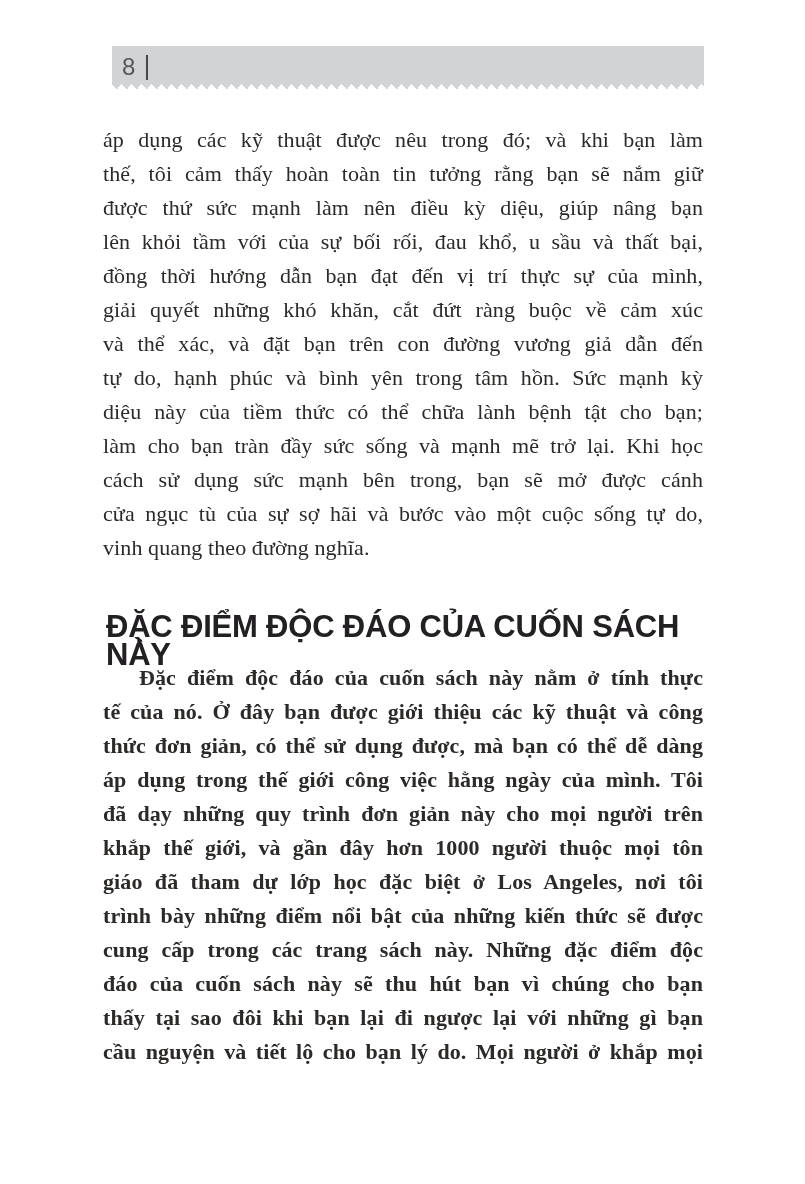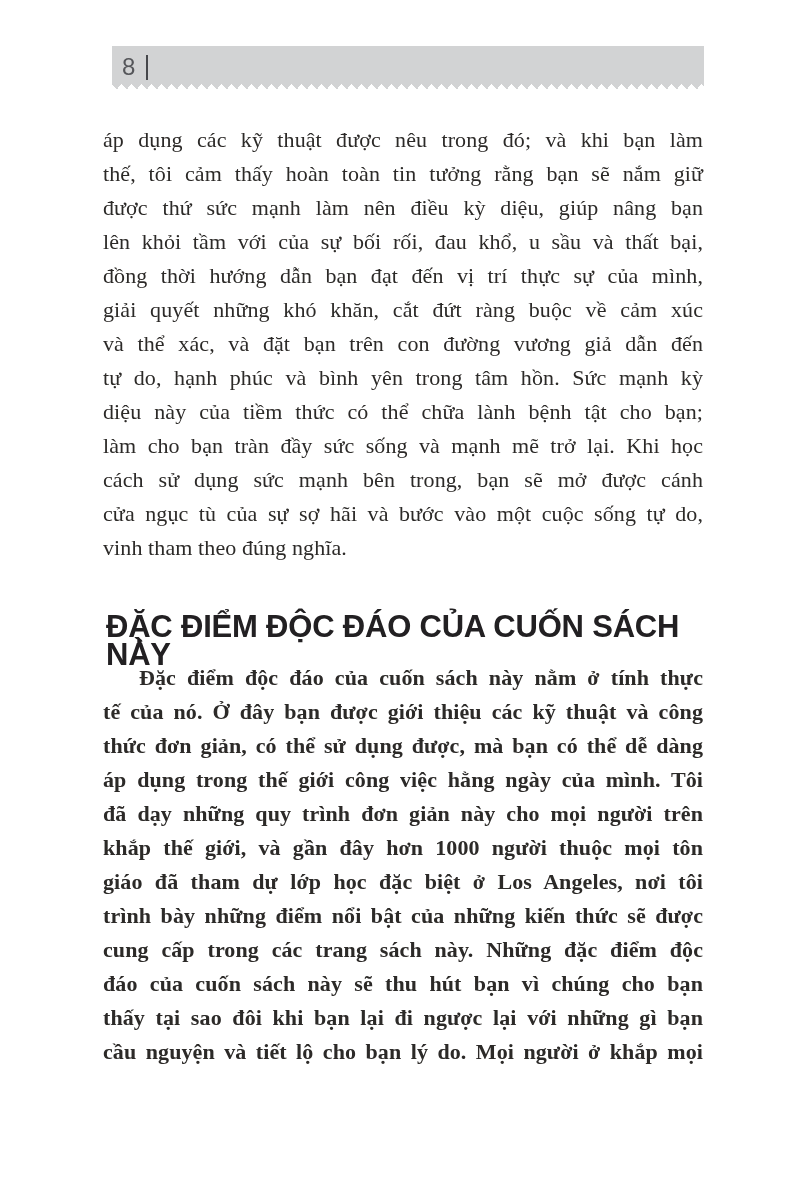--- a/index.html
+++ b/index.html
@@ -109,21 +109,21 @@
 lên khỏi tầm với của sự bối rối, đau khổ, u sầu và thất bại,
 đồng thời hướng dẫn bạn đạt đến vị trí thực sự của mình,
 giải quyết những khó khăn, cắt đứt ràng buộc về cảm xúc
 và thể xác, và đặt bạn trên con đường vương giả dẫn đến
 tự do, hạnh phúc và bình yên trong tâm hồn. Sức mạnh kỳ
 diệu này của tiềm thức có thể chữa lành bệnh tật cho bạn;
 làm cho bạn tràn đầy sức sống và mạnh mẽ trở lại. Khi học
 cách sử dụng sức mạnh bên trong, bạn sẽ mở được cánh
 cửa ngục tù của sự sợ hãi và bước vào một cuộc sống tự do,</p>
 
-  <p class="para para-1-last">vinh tham theo đúng nghĩa.</p>
+  <p class="para para-1-last">vinh quang theo đường nghĩa.</p>
 
   <h2 class="section-heading">ĐẶC ĐIỂM ĐỘC ĐÁO CỦA CUỐN SÁCH NÀY</h2>
 
   <p class="para justify-all para-2">Đặc điểm độc đáo của cuốn sách này nằm ở tính thực
 tế của nó. Ở đây bạn được giới thiệu các kỹ thuật và công
 thức đơn giản, có thể sử dụng được, mà bạn có thể dễ dàng
 áp dụng trong thế giới công việc hằng ngày của mình. Tôi
 đã dạy những quy trình đơn giản này cho mọi người trên
 khắp thế giới, và gần đây hơn 1000 người thuộc mọi tôn
 giáo đã tham dự lớp học đặc biệt ở Los Angeles, nơi tôi

